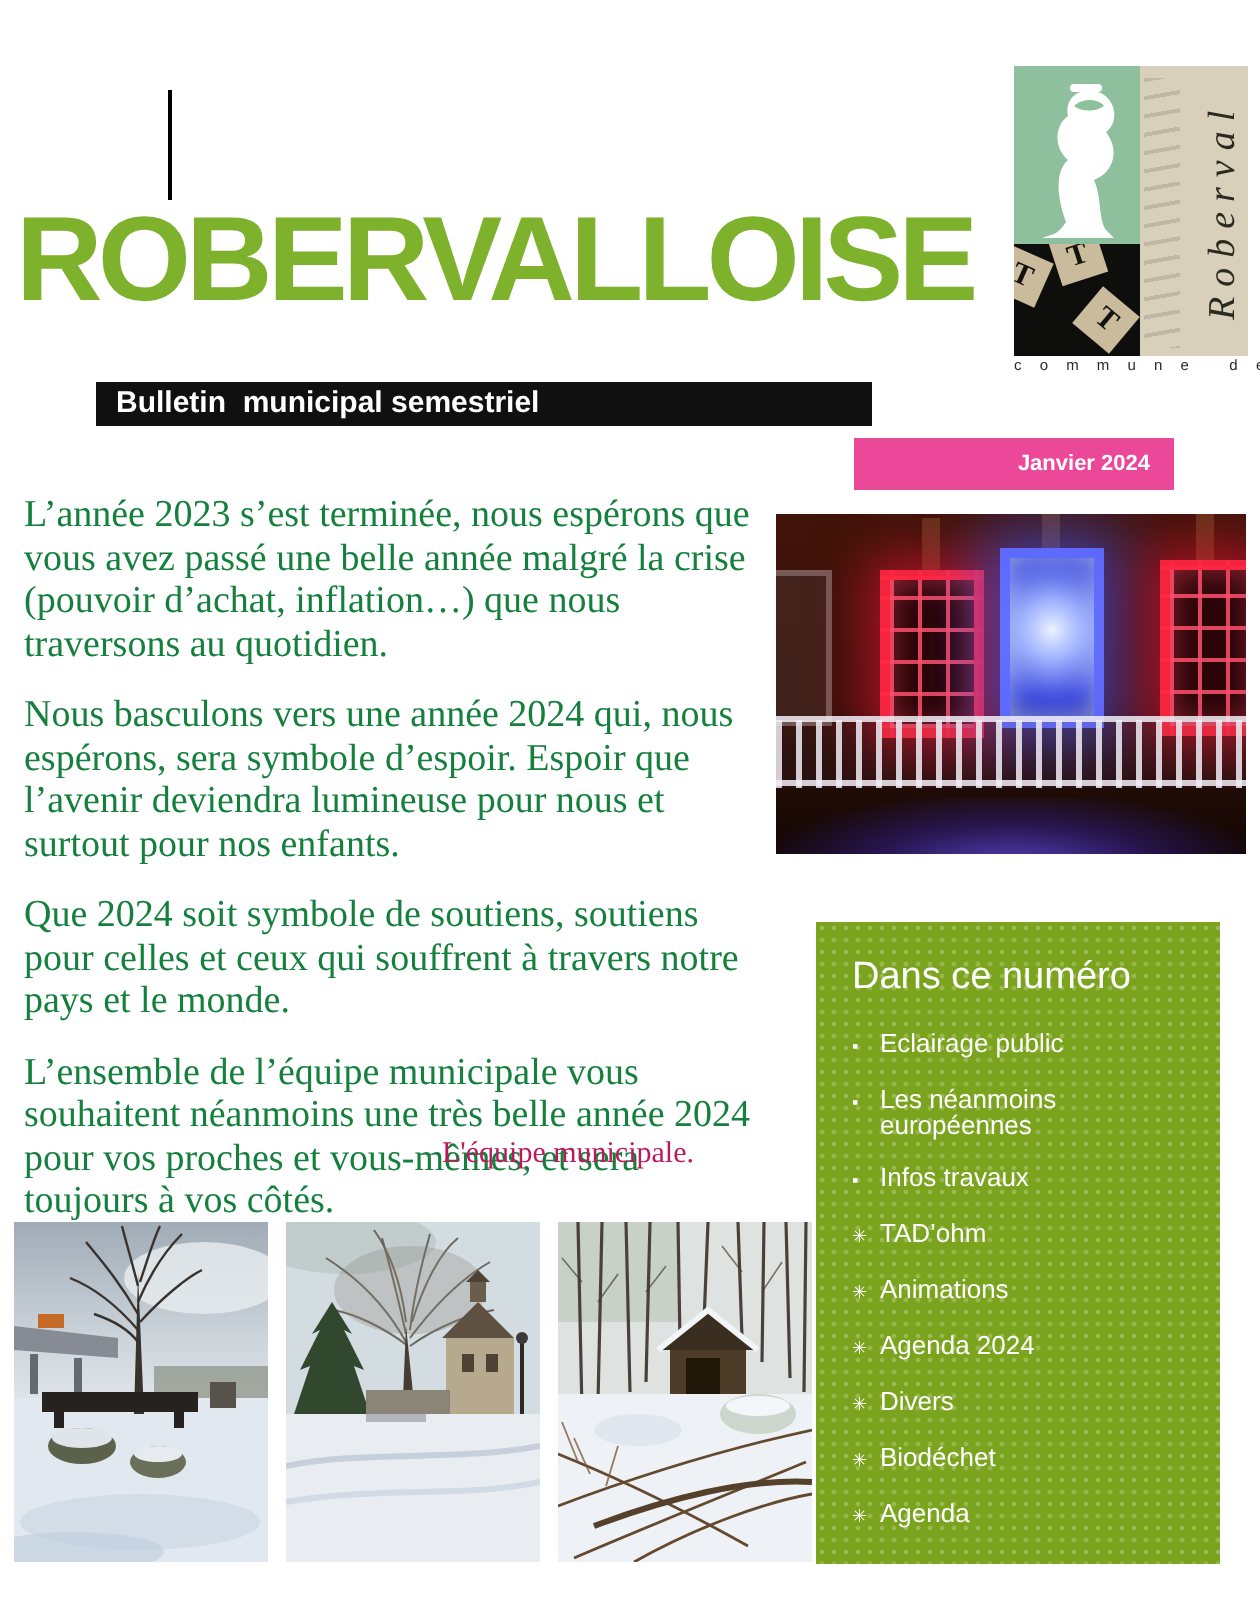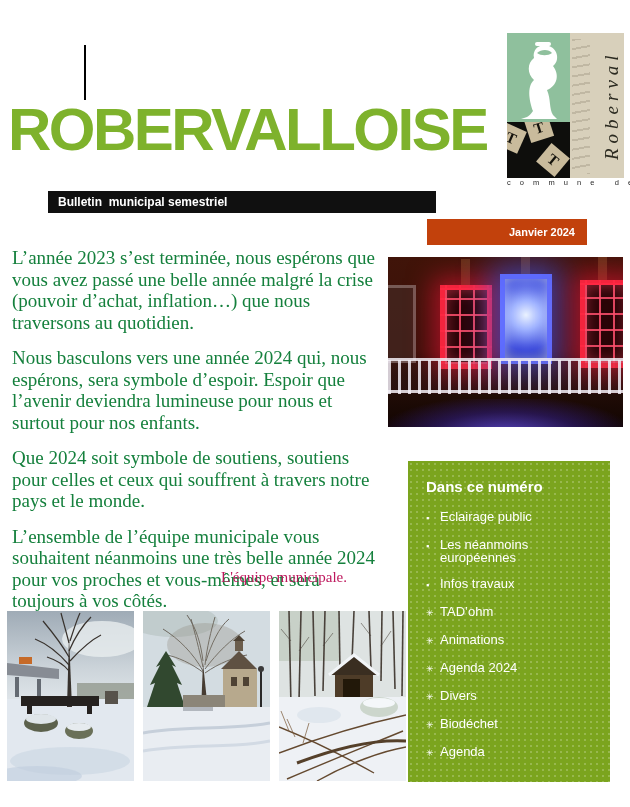--- a/index.html
+++ b/index.html
@@ -31,25 +31,25 @@
   .tile{position:absolute;width:24px;height:24px;background:#C9BB9C;
     display:flex;align-items:center;justify-content:center;
     font-family:"Liberation Serif",serif;font-weight:bold;color:#14120c;font-size:15px;}
   #commune-label{
     position:absolute;left:507px;top:178px;width:117px;
     font-size:7.5px;letter-spacing:3.5px;color:#2a2a2a;white-space:pre;
   }
   
   #bulletin-bar{
     position:absolute;left:48px;top:191px;width:388px;height:22px;background:#101010;
-    color:#fff;font-size:12px;font-weight:bold;line-height:22px;padding-left:10px;
+    color:#fff;font-size:15px;font-weight:bold;line-height:22px;padding-left:10px;
     box-sizing:border-box;white-space:pre;
   }
   #issue-box{
-    position:absolute;left:427px;top:219px;width:160px;height:26px;background:#c2410c;
+    position:absolute;left:427px;top:219px;width:160px;height:26px;background:#ec4899;
     color:#fff;font-size:11px;font-weight:bold;line-height:26px;text-align:right;
     padding-right:12px;box-sizing:border-box;
   }
   
   #article{
     position:absolute;left:12px;top:247px;width:374px;
     font-family:Liberation Serif, serif;font-size:19px;line-height:21.5px;color:#15803d;
   }
   #article p{margin:0 0 14px 0;}
   #article p:nth-of-type(4){}
@@ -86,21 +86,21 @@
   #night-lower{position:absolute;left:0;right:0;top:137px;bottom:0;
     background:linear-gradient(#200c06,#120502);}
   #night-glow{position:absolute;left:0;right:0;bottom:0;height:28px;
     background:radial-gradient(ellipse at 50% 130%, rgba(100,80,230,.85) 0%, rgba(55,35,150,.5) 45%, transparent 78%);}
   
   #toc-box{
     position:absolute;left:408px;top:461px;width:202px;height:321px;background:#7BA41E;
     background-image:radial-gradient(rgba(255,255,255,.22) 1px, transparent 1.4px);
     background-size:6px 6px;box-sizing:border-box;padding:17px 8px 0 18px;color:#fff;
   }
-  #toc-title{font-size:15px;font-weight:bold;margin-bottom:15px;}
+  #toc-title{font-size:19px;font-weight:normal;margin-bottom:15px;}
   #toc-list{list-style:none;margin:0;padding:0;}
   #toc-list li{display:flex;align-items:baseline;margin-bottom:13px;font-size:13px;line-height:13px;}
   .toc-bullet{width:14px;flex:0 0 14px;font-size:9px;}
   
   .wphoto{position:absolute;top:611px;width:127px;height:170px;overflow:hidden;background:#dfe5ea;}
   #wphoto-1{left:7px;} #wphoto-2{left:143px;} #wphoto-3{left:279px;}
   .wphoto svg{display:block;}
 </style>
 </head>
 <body>

